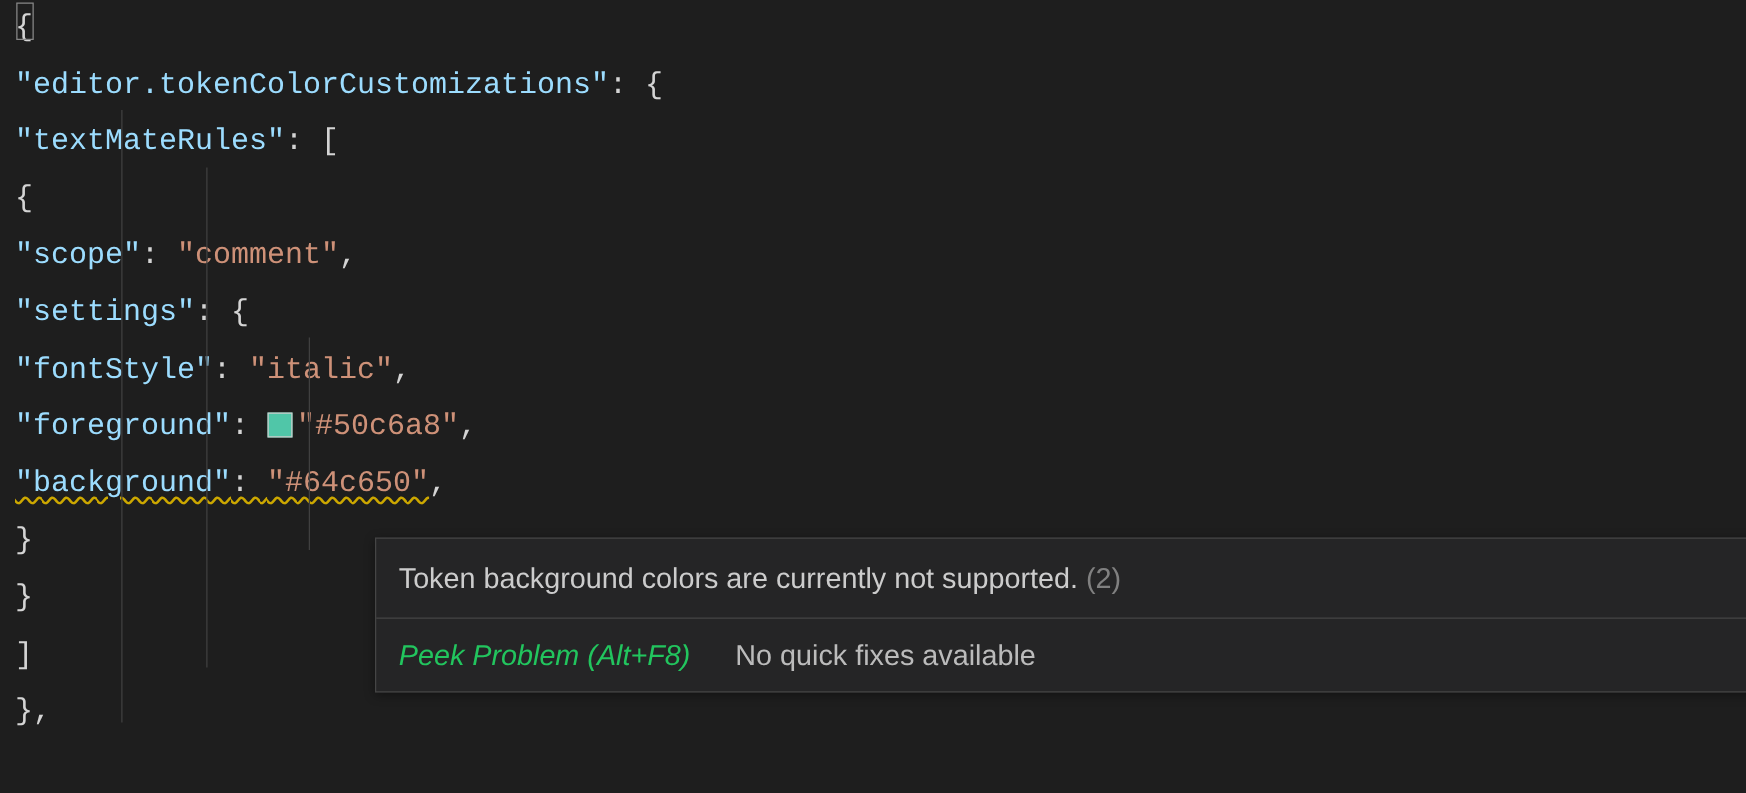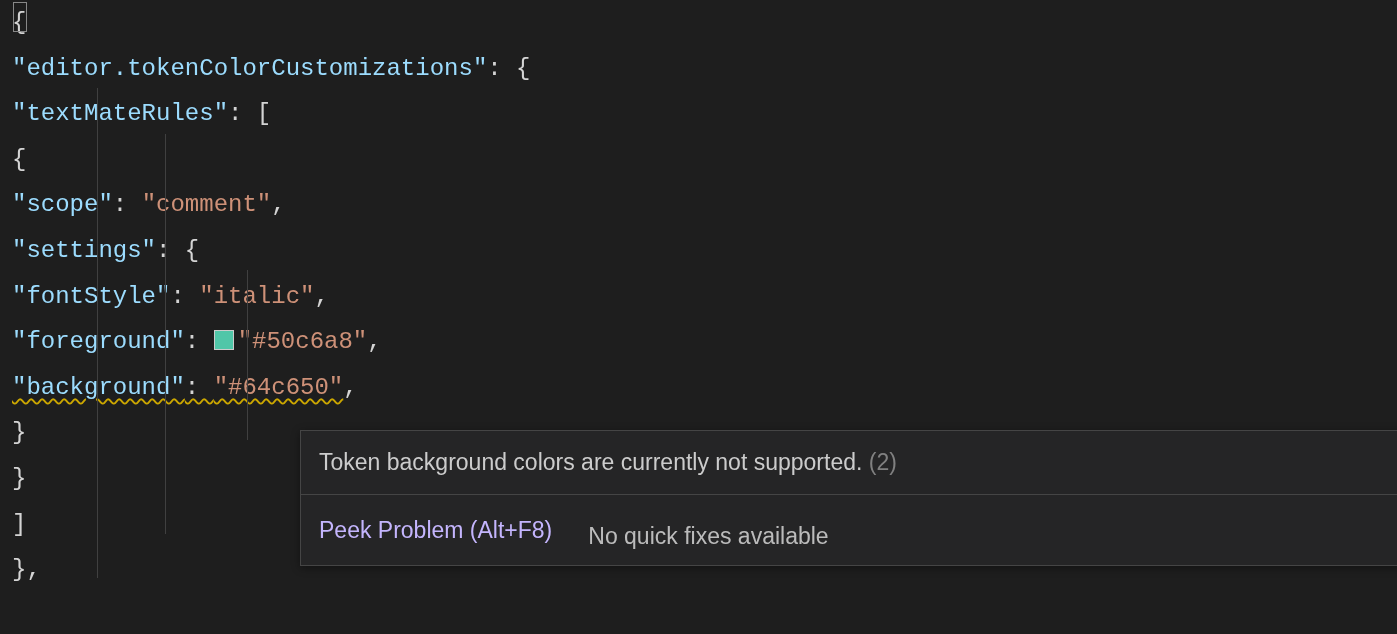--- a/index.html
+++ b/index.html
@@ -80,27 +80,27 @@
   .hover-count {
     color: #808080;
   }
   .hover-actions {
     display: flex;
     align-items: center;
     gap: 36px;
     padding: 12px 18px;
   }
   .peek-link {
-    color: #c4b5fd;
+    color: #22c55e;
     cursor: pointer;
+    font-style: italic;
   }
   .no-fix {
     color: #cccccc;
     opacity: 0.9;
-    margin-top: 12px;
   }
 </style>
 </head>
 <body>
 
 <div class="editor">
   <div class="bracket-highlight"></div>
 
   <div class="indent-guide" style="left:97px; top:88px; height:490px;"></div>
   <div class="indent-guide" style="left:165px; top:134px; height:400px;"></div>

